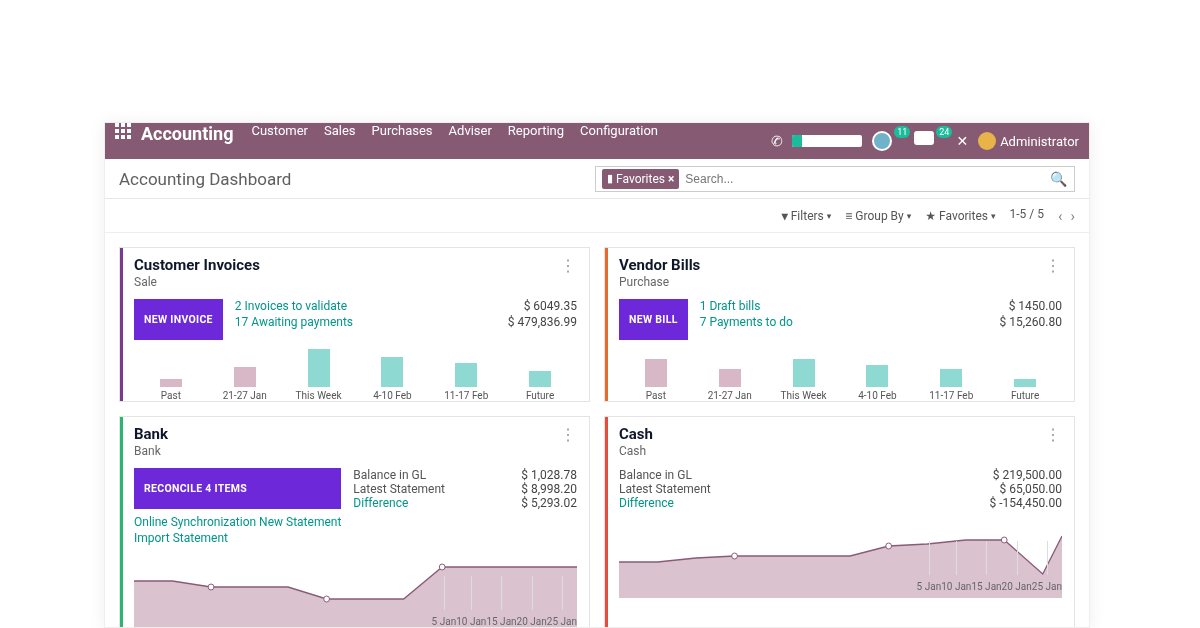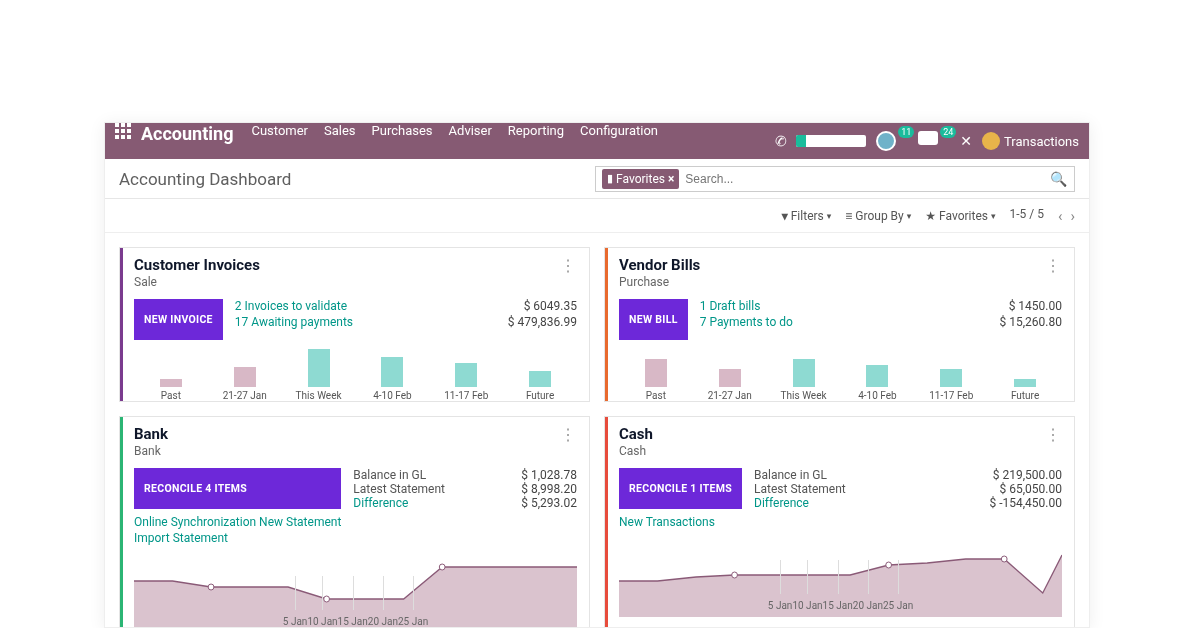--- a/index.html
+++ b/index.html
@@ -65,21 +65,21 @@
   .barcol{flex:1;display:flex;flex-direction:column;align-items:center;}
   .bars{display:flex;align-items:flex-end;gap:3px;height:42px;}
   .bar{width:22px;}
   .bar.pink{background:#d8b8c6;}
   .bar.teal{background:#8edad2;}
   .blabel{font-size:10px;color:#555;margin-top:3px;white-space:nowrap;}
 
   
   .linechart{position:relative;height:80px;margin-top:8px;}
   .linechart svg{width:100%;height:100%;display:block;}
-  .xticks{display:flex;justify-content:center;font-size:10px;color:#666;position:absolute;left:0;right:0;bottom:6px;}
+  .xticks{display:flex;justify-content:flex-end;font-size:10px;color:#666;position:absolute;left:0;right:0;bottom:6px;}
   .xticks span{position:relative;}
   .xticks span::before{content:"";position:absolute;left:50%;top:-40px;width:1px;height:34px;background:#ddd;}
 
   .phone-icon{transform:rotate(10deg);font-size:14px;}
 </style>
 </head>
 <body>
 
 <div class="frame">
 
@@ -111,21 +111,21 @@
           <div class="circle" style="border-color:#fff;background:#6fb2c9"></div>
           <div class="count">11</div>
         </div>
       <div class="badge-icon">
           <div class="chat-ico"></div>
           <div class="count">24</div>
         </div>
       <span class="screwdriver">✕</span>
       <span style="display:flex;align-items:center;">
           <span class="avatar"></span>
-          <span>Transactions</span>
+          <span>Administrator</span>
         </span>
     </div>
   </div>
 
   <div class="subheader">
     <div class="page-title">Accounting Dashboard</div>
     <div class="search-wrap">
       <div class="fav-chip">
         <span style="font-size:11px">▮</span>
         <span>Favorites</span>
@@ -344,26 +344,20 @@
       <div class="stripe" style="background:#e74c3c"></div>
       <div class="card-inner">
         <div class="card-head">
           <div>
             <div class="card-title">Cash</div>
             <div class="card-sub">Cash</div>
           </div>
           <div class="dots">⋮</div>
         </div>
         <div class="body-row">
-          <div style="display:flex;flex-direction:column;">
-            <div class="btn">RECONCILE 1 ITEMS</div>
-            <div class="extra-links">
-              <span>New Transactions</span>
-            </div>
-          </div>
           <div class="stat-col">
             <div class="stat-row">
                 <span class="k">Balance in GL</span>
                 <span>$ 219,500.00</span>
               </div>
             <div class="stat-row">
                 <span class="k">Latest Statement</span>
                 <span>$ 65,050.00</span>
               </div>
             <div class="stat-row diff">

